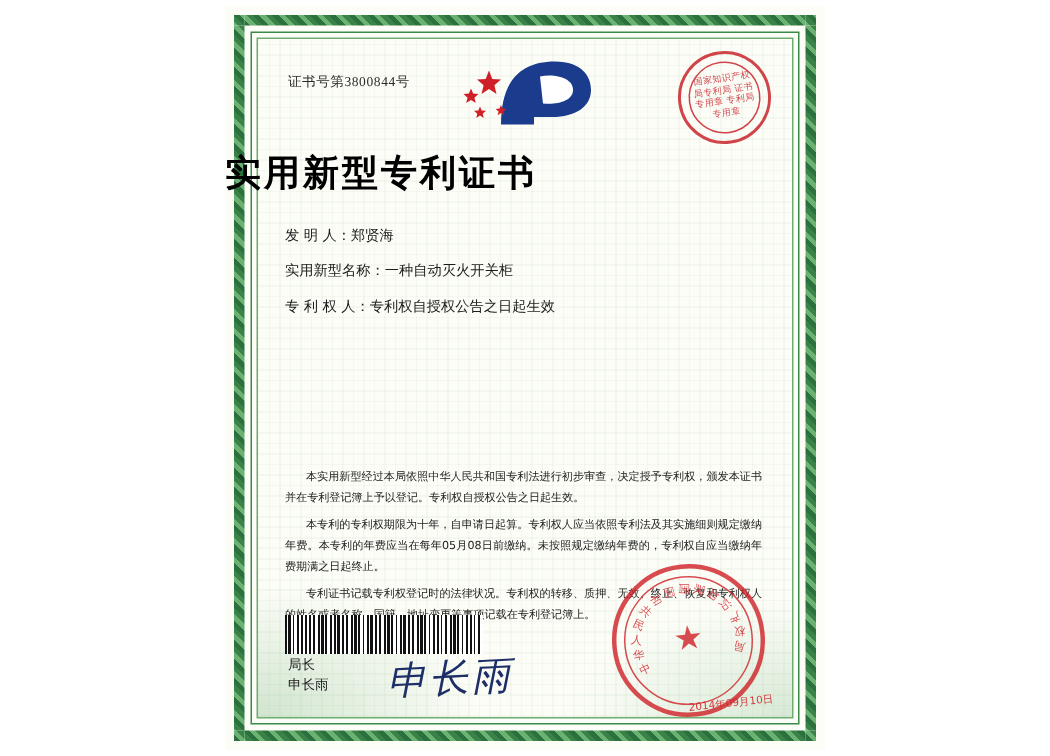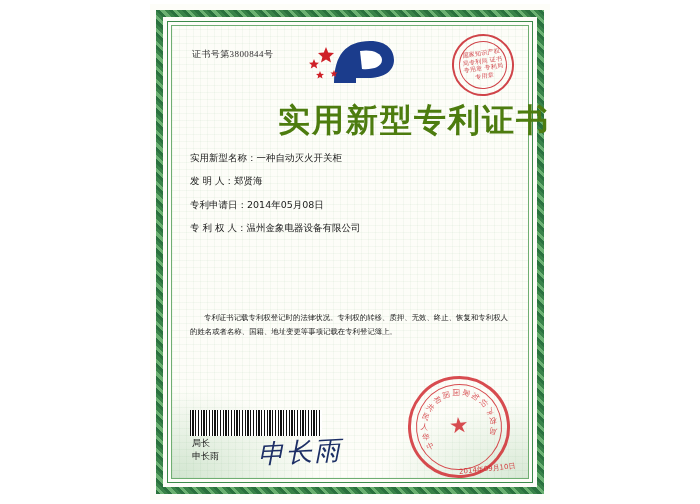--- a/index.html
+++ b/index.html
@@ -70,23 +70,23 @@
     font-family:"Liberation Serif", serif;letter-spacing:.4px;
   }
   
   .logo{
     position:absolute;left:0;right:0;top:32px;height:52px;
     display:flex;align-items:center;justify-content:center;
   }
   .logo svg{display:block;}
   
   .title{
-    position:absolute;left:0;right:0;top:95px;text-align:right;
+    position:absolute;left:0;right:0;top:95px;text-align:left;
     font-family:"DejaVu Sans", sans-serif;
-    font-size:32px;font-weight:bold;color:#4d7c0f;letter-spacing:2px;
+    font-size:24px;font-weight:bold;color:#000000;letter-spacing:2px;
   }
   
   .fields{
     position:absolute;left:40px;top:148px;width:320px;
     font-family:"DejaVu Sans", sans-serif;
     font-size:9.5px;color:#1b1b1b;
   }
   .field{margin-bottom:11px;line-height:1.3;white-space:nowrap;}
   .field .k{display:inline-block;}
   .field .v{display:inline-block;}
@@ -173,34 +173,33 @@
           <polygon points="16,34 17.1,36.7 20,36.9 17.8,38.8 18.5,41.6 16,40 13.5,41.6 14.2,38.8 12,36.9 14.9,36.7"></polygon>
           <polygon points="30,33 31,35.4 33.6,35.6 31.6,37.3 32.2,39.8 30,38.4 27.8,39.8 28.4,37.3 26.4,35.6 29,35.4"></polygon>
         </g>
       </svg>
     </div>
 
     <div class="title">实用新型专利证书</div>
 
     <div class="fields">
       <div class="field">
+        <span class="k">发 明 人：</span><span class="v">郑贤海</span>
+      </div>
+      <div class="field">
         <span class="k">实用新型名称：</span><span class="v">一种自动灭火开关柜</span>
       </div>
       <div class="field">
-        <span class="k">发 明 人：</span><span class="v">郑贤海</span>
+        <span class="k">专 利 权 人：</span><span class="v">专利权自授权公告之日起生效</span>
       </div>
-      <div class="field">
-        <span class="k">专利申请日：</span><span class="v">2014年05月08日</span>
-      </div>
-      <div class="field">
-        <span class="k">专 利 权 人：</span><span class="v">温州金象电器设备有限公司</span>
-      </div>
     </div>
 
     <div class="body-text">
+      <p>本实用新型经过本局依照中华人民共和国专利法进行初步审查，决定授予专利权，颁发本证书并在专利登记簿上予以登记。专利权自授权公告之日起生效。</p>
+      <p>本专利的专利权期限为十年，自申请日起算。专利权人应当依照专利法及其实施细则规定缴纳年费。本专利的年费应当在每年05月08日前缴纳。未按照规定缴纳年费的，专利权自应当缴纳年费期满之日起终止。</p>
       <p>专利证书记载专利权登记时的法律状况。专利权的转移、质押、无效、终止、恢复和专利权人的姓名或者名称、国籍、地址变更等事项记载在专利登记簿上。</p>
     </div>
 
     <div class="barcode"></div>
 
     <div class="sig-label">
       <div>局长</div>
       <div>申长雨</div>
     </div>
     <div class="sig-hand">申长雨</div>

